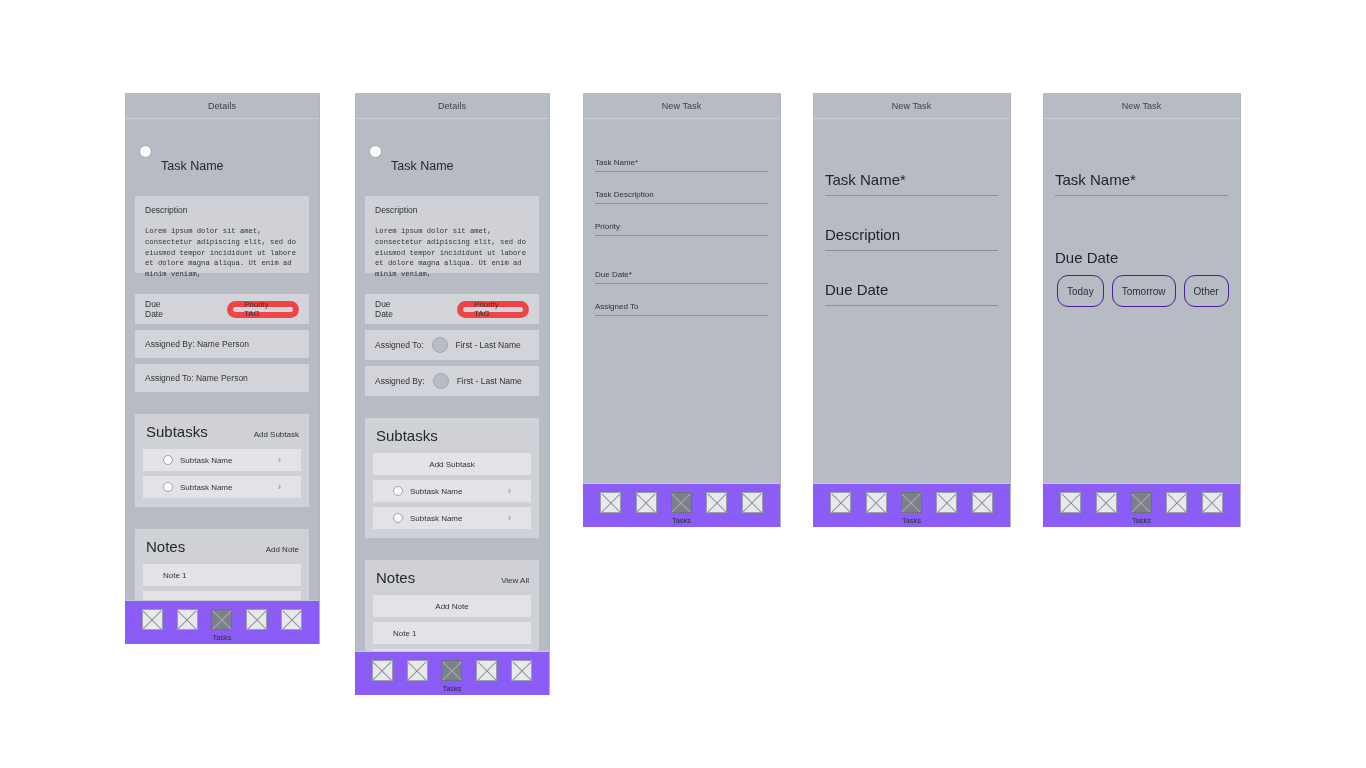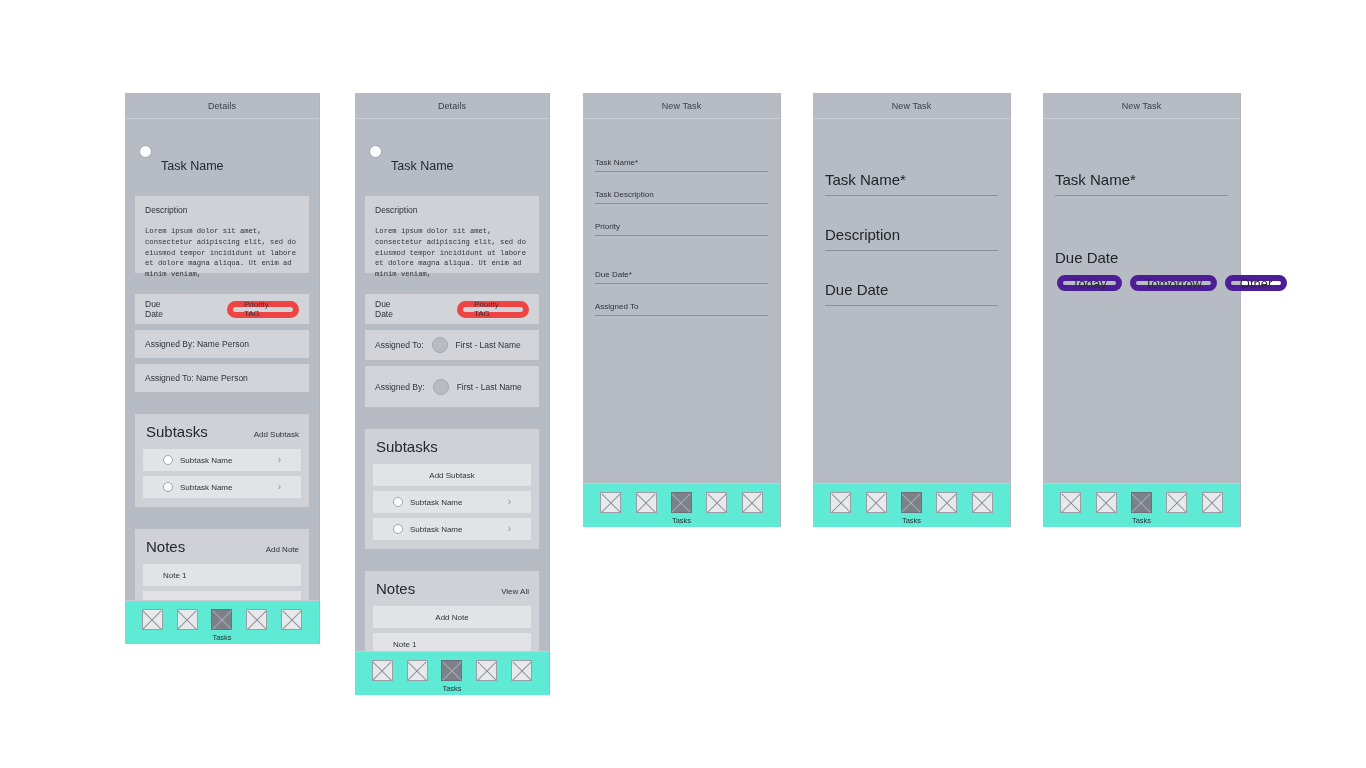--- a/index.html
+++ b/index.html
@@ -124,31 +124,31 @@
   
   .field-sm { margin-bottom: 0; }
   .field-sm .lbl { font-size: 8px; color: #2f3238; }
   .field-sm .line { height: 1px; background: #8b8f97; margin-top: 4px; }
 
   .field-lg .lbl { font-size: 15px; color: #212429; }
   .field-lg .line { height: 1px; background: #8b8f97; margin-top: 7px; }
 
   .chips { display: flex; gap: 8px; margin-top: 9px; padding-left: 2px; }
   .chip {
-    border: 6px solid #4c1d95; border-radius: 11px;
-    height: 16px; padding: 0 9px;
+    border: 1px solid #4c1d95; border-radius: 11px;
+    height: 32px; padding: 0 9px;
     display: inline-flex; align-items: center; justify-content: center;
-    font-size: 13px; color: #2b2e34;
+    font-size: 10px; color: #2b2e34;
   }
 
   
   .navbar {
     position: absolute;
     left: 0; right: 0; bottom: 0;
-    background: #5eead4;
+    background: #8b5cf6;
     border-top: 1px solid #c7cad0;
     height: 44px;
   }
   .nav-items {
     display: flex; align-items: flex-start; justify-content: space-around;
     padding: 8px 10px 0 10px;
     height: 100%;
   }
   .nav-item { display: flex; flex-direction: column; align-items: center; width: 20%; }
   .nav-icon {
@@ -284,21 +284,21 @@
         <span class="row-label">Due Date</span>
         <span class="pill" style="margin-left:50px;">Priority TAG</span>
       </div>
 
       <div class="row-card" style="margin-top:6px; height:30px;">
         <span class="row-label">Assigned To:</span>
         <span class="avatar"></span>
         <span class="row-label">First - Last Name</span>
       </div>
 
-      <div class="row-card" style="margin-top:6px; height:41px;text-align:right;">
+      <div class="row-card" style="margin-top:6px; height:30px;text-align:right;">
         <span class="row-label">Assigned By:</span>
         <span class="avatar"></span>
         <span class="row-label">First - Last Name</span>
       </div>
 
       <div class="section" style="margin-top:22px;">
         <div class="section-head">
           <span class="section-title">Subtasks</span>
         </div>
         <div class="wide-btn">Add Subtask</div>

